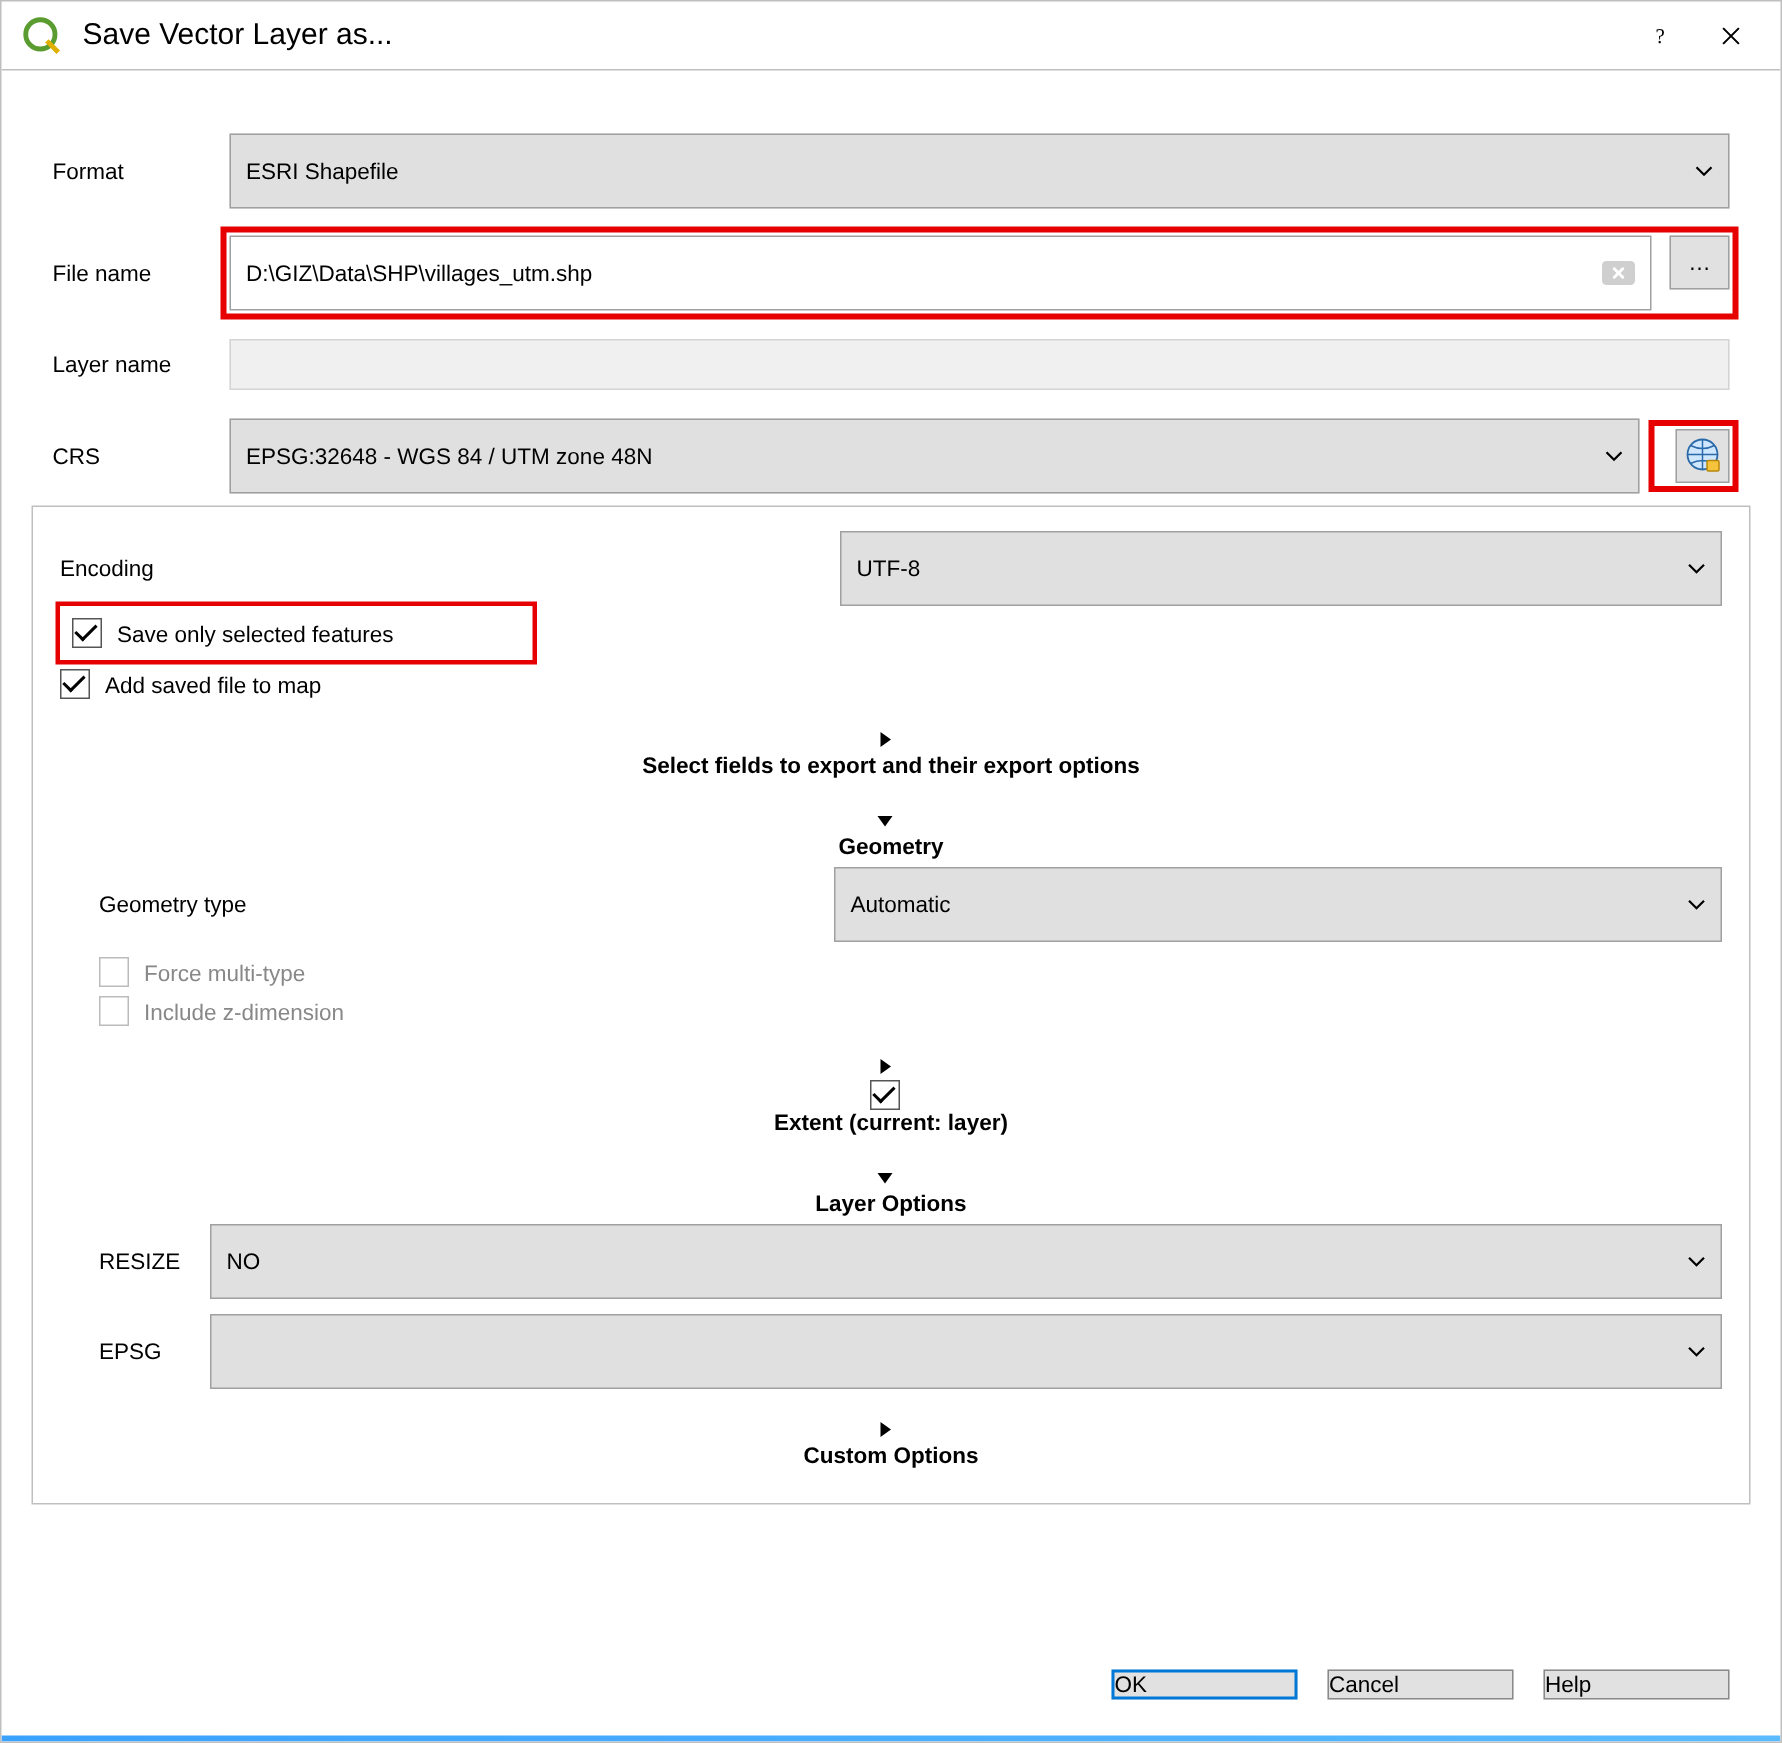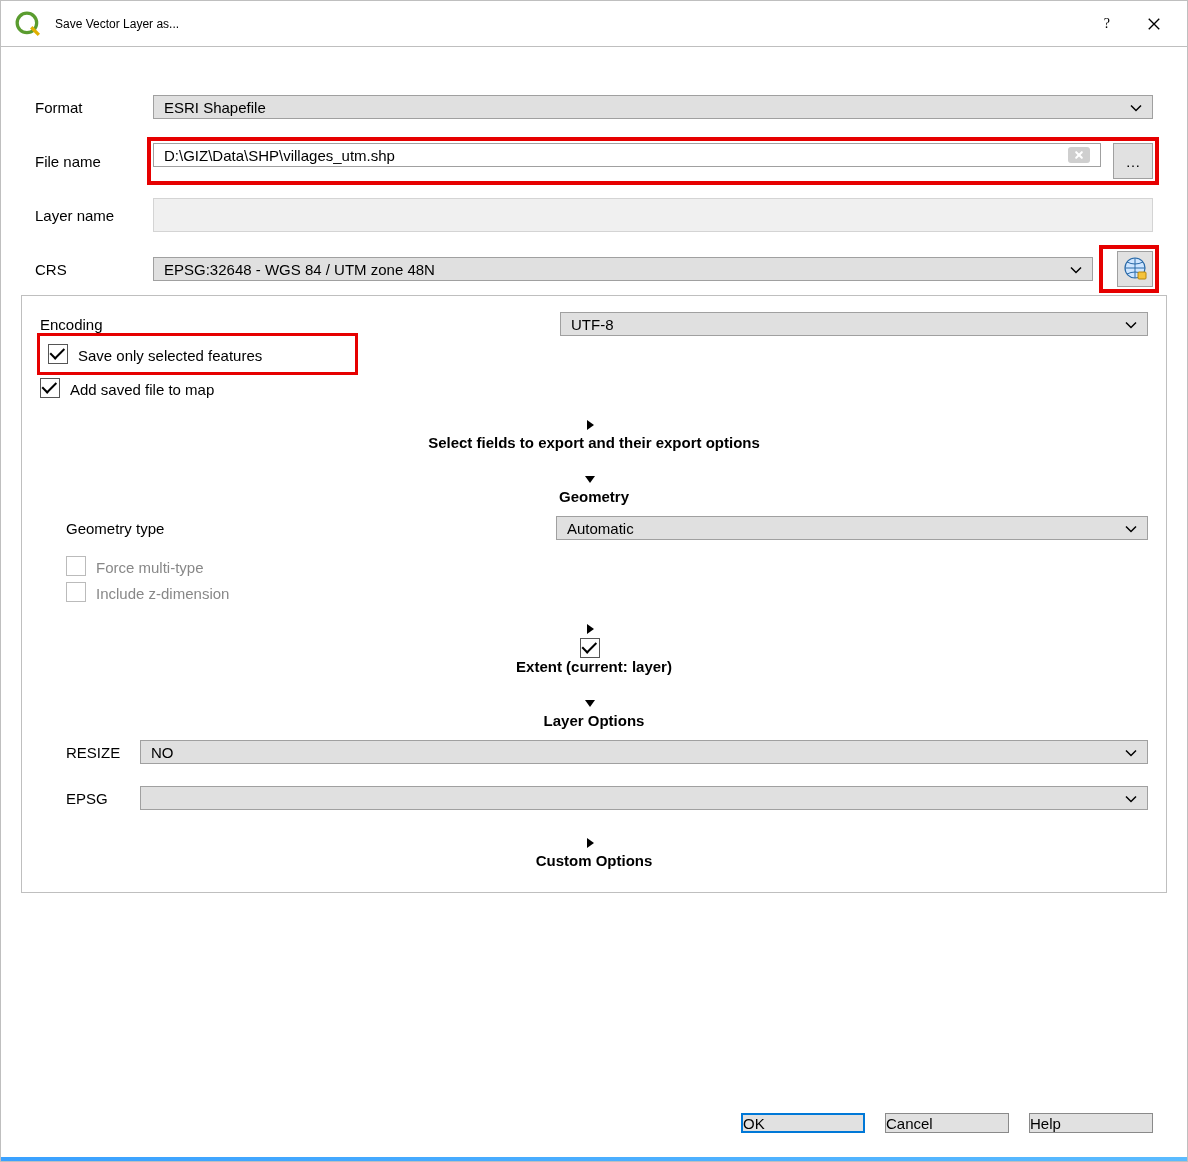--- a/index.html
+++ b/index.html
@@ -32,35 +32,35 @@
   .titlebar{
     height:46px;
     display:flex;align-items:center;
     padding:0 10px 0 14px;
     border-bottom:1px solid var(--panel-border);
   }
   .titlebar .q-logo{
     width:26px;height:26px;flex:0 0 26px;margin-right:14px;
     display:flex;align-items:center;justify-content:center;
   }
-  .titlebar .title{flex:1 1 auto;font-size:12px}
+  .titlebar .title{flex:1 1 auto;font-size:20px}
   .titlebar .ctl{width:46px;height:46px;display:flex;align-items:center;justify-content:center;cursor:default}
   .titlebar .ctl svg{width:14px;height:14px}
 
   
   .form{
     padding:42px 34px 0 34px;
   }
   .row{
     display:flex;align-items:center;margin-bottom:18px;
     min-height:36px;
   }
   .row .lab{width:118px;flex:0 0 118px}
   .select, .input-like, .select-small{
-    height:24px;
+    height:50px;
     border:1px solid var(--field-border);
     background:var(--field-bg);
     display:flex;align-items:center;
     padding:0 10px;
     position:relative;
   }
   .input-like{background:#ffffff;border:1px solid var(--field-border)}
   .select .caret, .select-small .caret{
     position:absolute;right:10px;top:50%;transform:translateY(-50%);
   }

